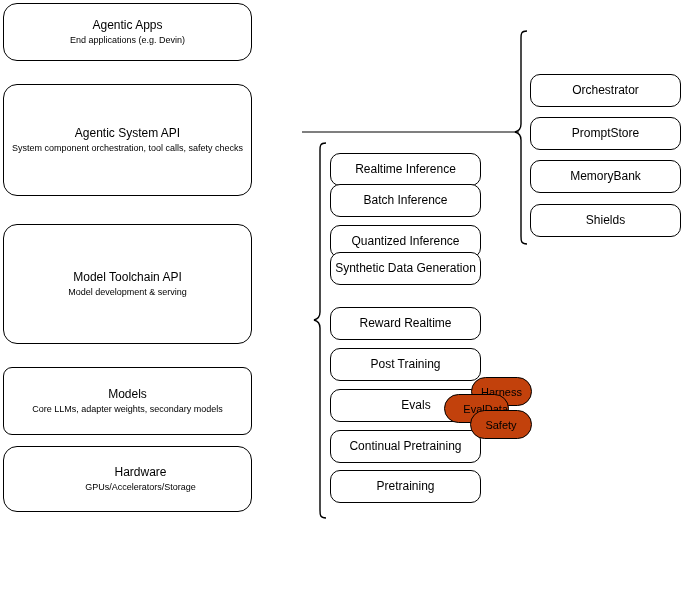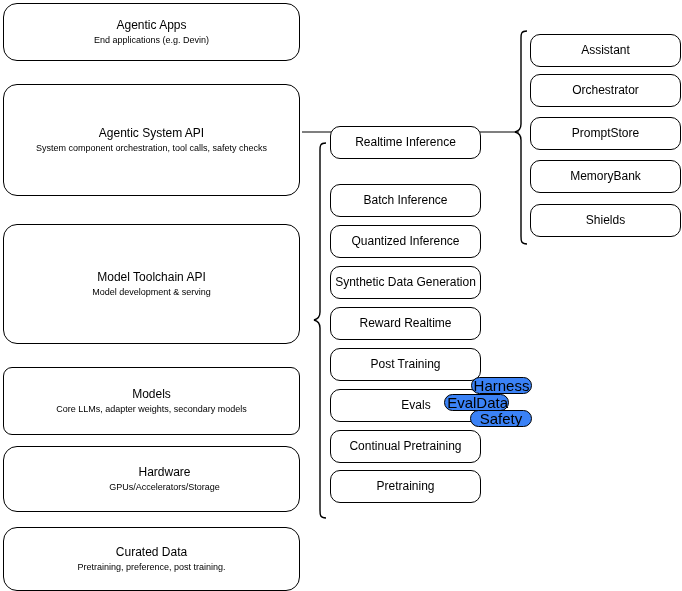--- a/index.html
+++ b/index.html
@@ -48,21 +48,21 @@
   }
   .box .subtitle {
     font-size: 9px;
     color: #000000;
     margin-top: 2px;
     white-space: nowrap;
   }
   
   .stack-box {
     left: 3px;
-    width: 297px;
+    width: 249px;
     border-radius: 14px;
   }
   
   .mid-box {
     left: 330px;
     width: 151px;
     height: 33px;
     border-radius: 10px;
   }
   .mid-box .title { font-size: 12px; }
@@ -73,26 +73,26 @@
     height: 33px;
     border-radius: 10px;
   }
   .right-box .title { font-size: 12px; }
   
   .pill {
     position: absolute;
     box-sizing: border-box;
     border: 1px solid #000000;
     border-radius: 999px;
-    background: #3b82f6;
+    background: #c2410c;
     display: flex;
     align-items: center;
     justify-content: center;
-    font-size: 15px;
-    height: 17px;
+    font-size: 11px;
+    height: 29px;
     z-index: 5;
     white-space: nowrap;
   }
   
   svg.connectors {
     position: absolute;
     left: 0; top: 0;
     width: 682px;
     height: 591px;
     pointer-events: none;
@@ -146,56 +146,49 @@
     <div class="box stack-box" style="top:367px;height:68px;border-radius:9px;">
       <div class="title">Models</div>
       <div class="subtitle">Core LLMs, adapter weights, secondary models</div>
     </div>
 
     <div class="box stack-box" style="top:446px;height:66px;padding-left:26px;">
       <div class="title">Hardware</div>
       <div class="subtitle">GPUs/Accelerators/Storage</div>
     </div>
 
-    <div class="box stack-box" style="top:527px;height:64px;">
-      <div class="title">Curated Data</div>
-      <div class="subtitle">Pretraining, preference, post training.</div>
-    </div>
-
-    <div class="box mid-box" style="top:126px;">
+
+    <div class="box mid-box" style="top:153px;">
       <div class="title">Realtime Inference</div>
     </div>
     <div class="box mid-box" style="top:184px;">
       <div class="title">Batch Inference</div>
     </div>
     <div class="box mid-box" style="top:225px;">
       <div class="title">Quantized Inference</div>
     </div>
-    <div class="box mid-box" style="top:266px;">
+    <div class="box mid-box" style="top:252px;">
       <div class="title">Synthetic Data Generation</div>
     </div>
     <div class="box mid-box" style="top:307px;">
       <div class="title">Reward Realtime</div>
     </div>
     <div class="box mid-box" style="top:348px;">
       <div class="title">Post Training</div>
     </div>
     <div class="box mid-box" style="top:389px;padding-left:21px;">
       <div class="title">Evals</div>
     </div>
     <div class="box mid-box" style="top:430px;align-items:center;">
       <div class="title">Continual Pretraining</div>
     </div>
     <div class="box mid-box" style="top:470px;">
       <div class="title">Pretraining</div>
     </div>
 
-    <div class="box right-box" style="top:34px;">
-      <div class="title">Assistant</div>
-    </div>
     <div class="box right-box" style="top:74px;">
       <div class="title">Orchestrator</div>
     </div>
     <div class="box right-box" style="top:117px;">
       <div class="title">PromptStore</div>
     </div>
     <div class="box right-box" style="top:160px;">
       <div class="title">MemoryBank</div>
     </div>
     <div class="box right-box" style="top:204px;">

